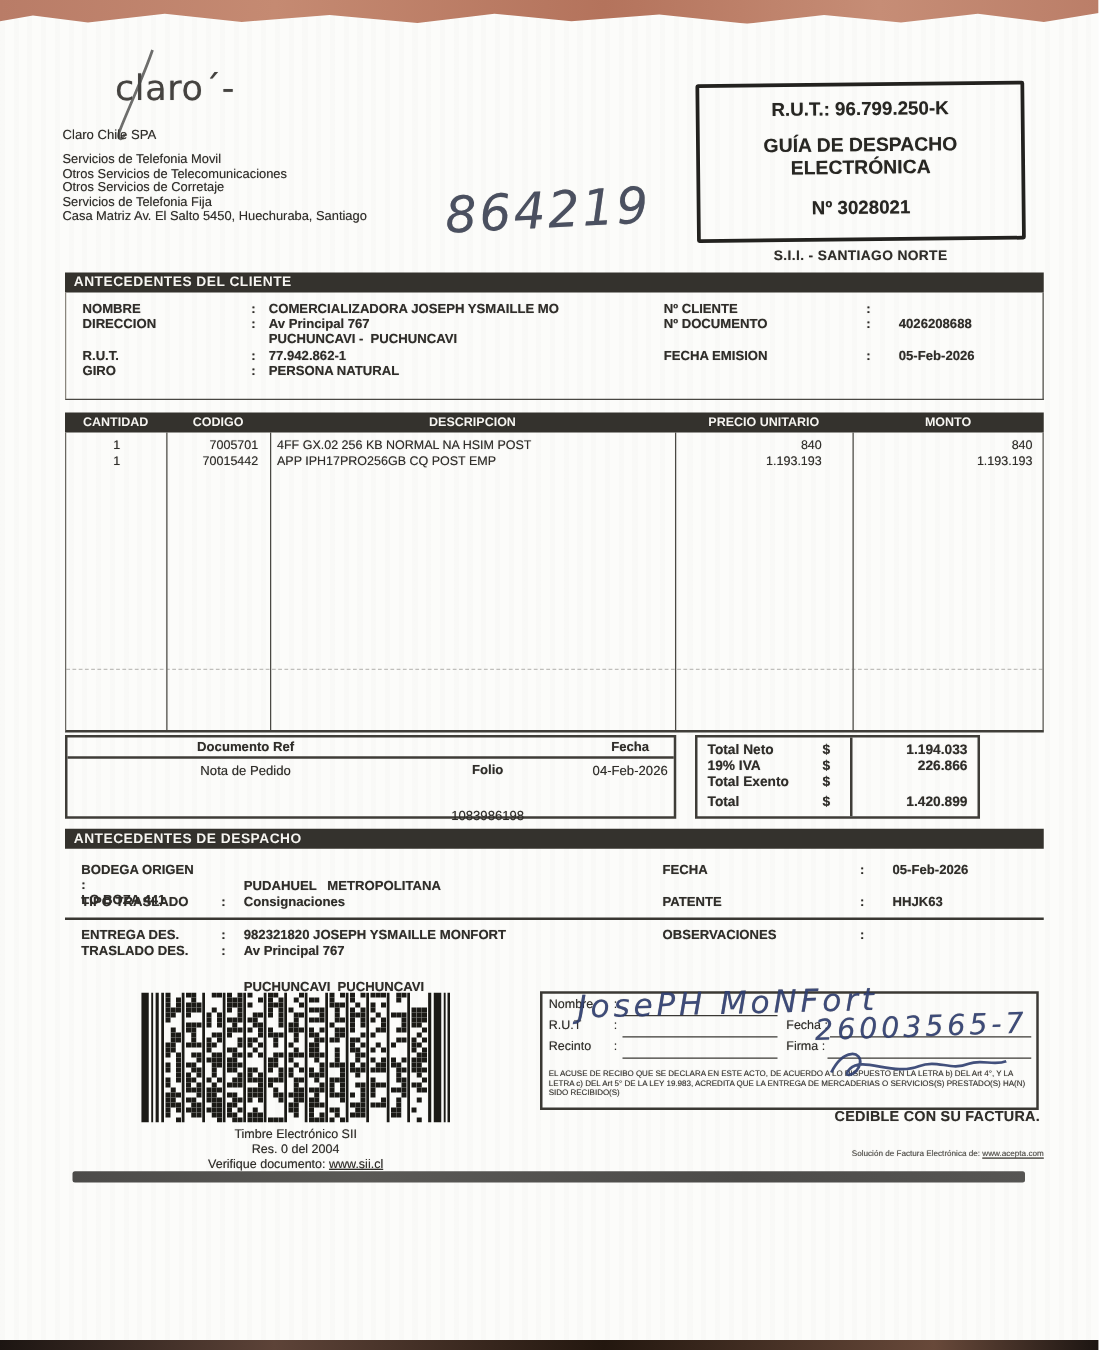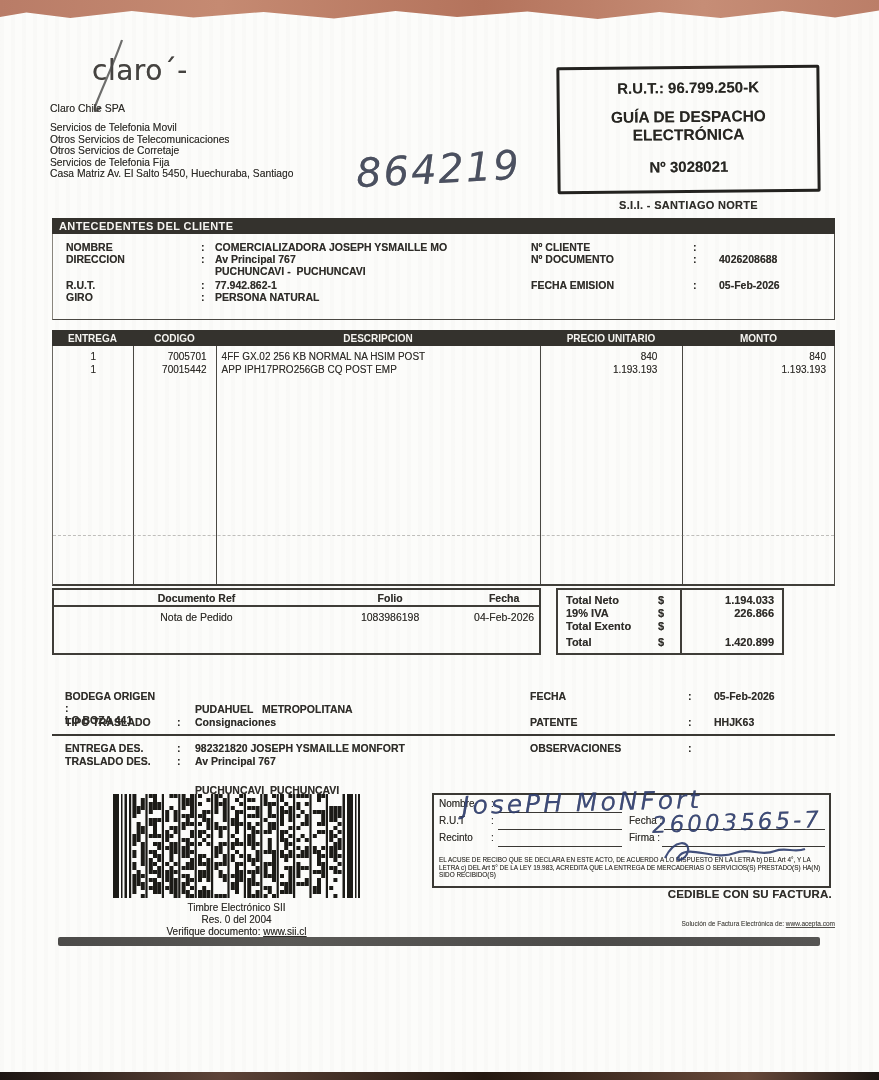--- a/index.html
+++ b/index.html
@@ -62,21 +62,21 @@
   .tc3{width:324px;padding-left:5px;white-space:pre;}
   .tc4{width:142px;text-align:right;padding-right:24px;}
   .tc5{width:153px;text-align:right;padding-right:8px;}
   .artifact{position:absolute;left:0;top:189px;width:100%;border-top:1px dashed rgba(120,118,112,.45);}
   
   #ref-box{position:absolute;left:52px;top:588px;width:489px;height:67px;border:2px solid #3f3d38;
            font-size:10.5px;}
   .ref-head{display:flex;font-weight:bold;height:17px;align-items:center;border-bottom:2px solid #3f3d38;}
   .ref-row{display:flex;padding-top:4px;}
   .rc1{width:243px;text-align:center;margin-left:28px;}
-  .rc2{width:168px;text-align:center;}
+  .rc2{width:168px;text-align:center;margin-top:36px;}
   .rc3{width:74px;text-align:center;}
   #totals-box{position:absolute;left:556px;top:588px;width:228px;height:67px;border:2px solid #3f3d38;
               font-size:11px;font-weight:bold;padding-top:4px;}
   #totals-box::after{content:"";position:absolute;left:122px;top:0;bottom:0;border-left:2px solid #3f3d38;}
   .tot-row{display:flex;height:13.2px;line-height:13px;}
   .tot-row.last{margin-top:2px;}
   .tot-label{width:100px;padding-left:8px;}
   .tot-cur{width:18px;}
   .tot-val{flex:1;text-align:right;padding-right:8px;}
   
@@ -173,21 +173,21 @@
     </div>
     <div class="frow" style="left:478px;top:45px;">
       <span class="fl" style="width:162px;">FECHA EMISION</span>
       <span class="fc" style="width:26px;">:</span>
       <span class="fv">05-Feb-2026</span>
     </div>
   </div>
 
   <div id="items-table">
     <div class="thead">
-      <span class="th1">ENTREGA</span>
+      <span class="th1">CANTIDAD</span>
       <span class="th2">CODIGO</span>
       <span class="th3">DESCRIPCION</span>
       <span class="th4">PRECIO UNITARIO</span>
       <span class="th5">MONTO</span>
     </div>
     <div class="tbody">
       <div class="tcol" style="left:0;width:81px;"></div>
       <div class="tcol" style="left:81px;width:83px;"></div>
       <div class="tcol" style="left:164px;width:324px;"></div>
       <div class="tcol" style="left:488px;width:142px;"></div>
@@ -238,20 +238,21 @@
       <span class="tot-cur">$</span>
       <span class="tot-val"></span>
     </div>
     <div class="tot-row last">
       <span class="tot-label">Total</span>
       <span class="tot-cur">$</span>
       <span class="tot-val">1.420.899</span>
     </div>
   </div>
 
+  <div class="bar" style="top:663px;">ANTECEDENTES DE DESPACHO</div>
 
   <div class="frow" style="left:65px;top:690px;flex-direction:column;">
     <span class="fl" style="width:112px;">BODEGA ORIGEN</span>
     <span class="fc" style="width:18px;">:</span>
     <span class="fv">LO BOZA 441</span>
   </div>
   <div class="frow" style="left:195px;top:703px;">
     <span class="fv">PUDAHUEL   METROPOLITANA</span>
   </div>
   <div class="frow" style="left:65px;top:716px;">

